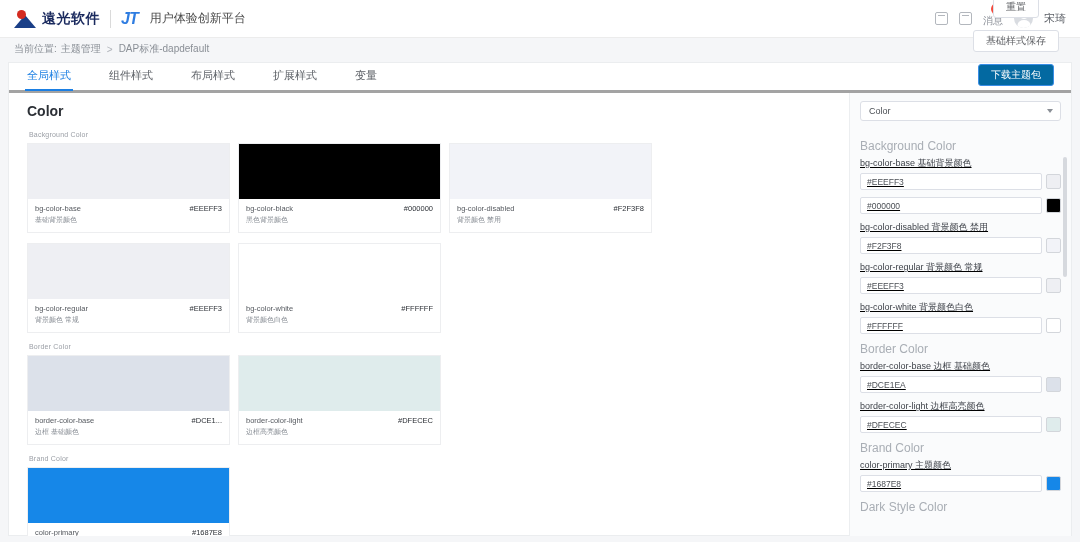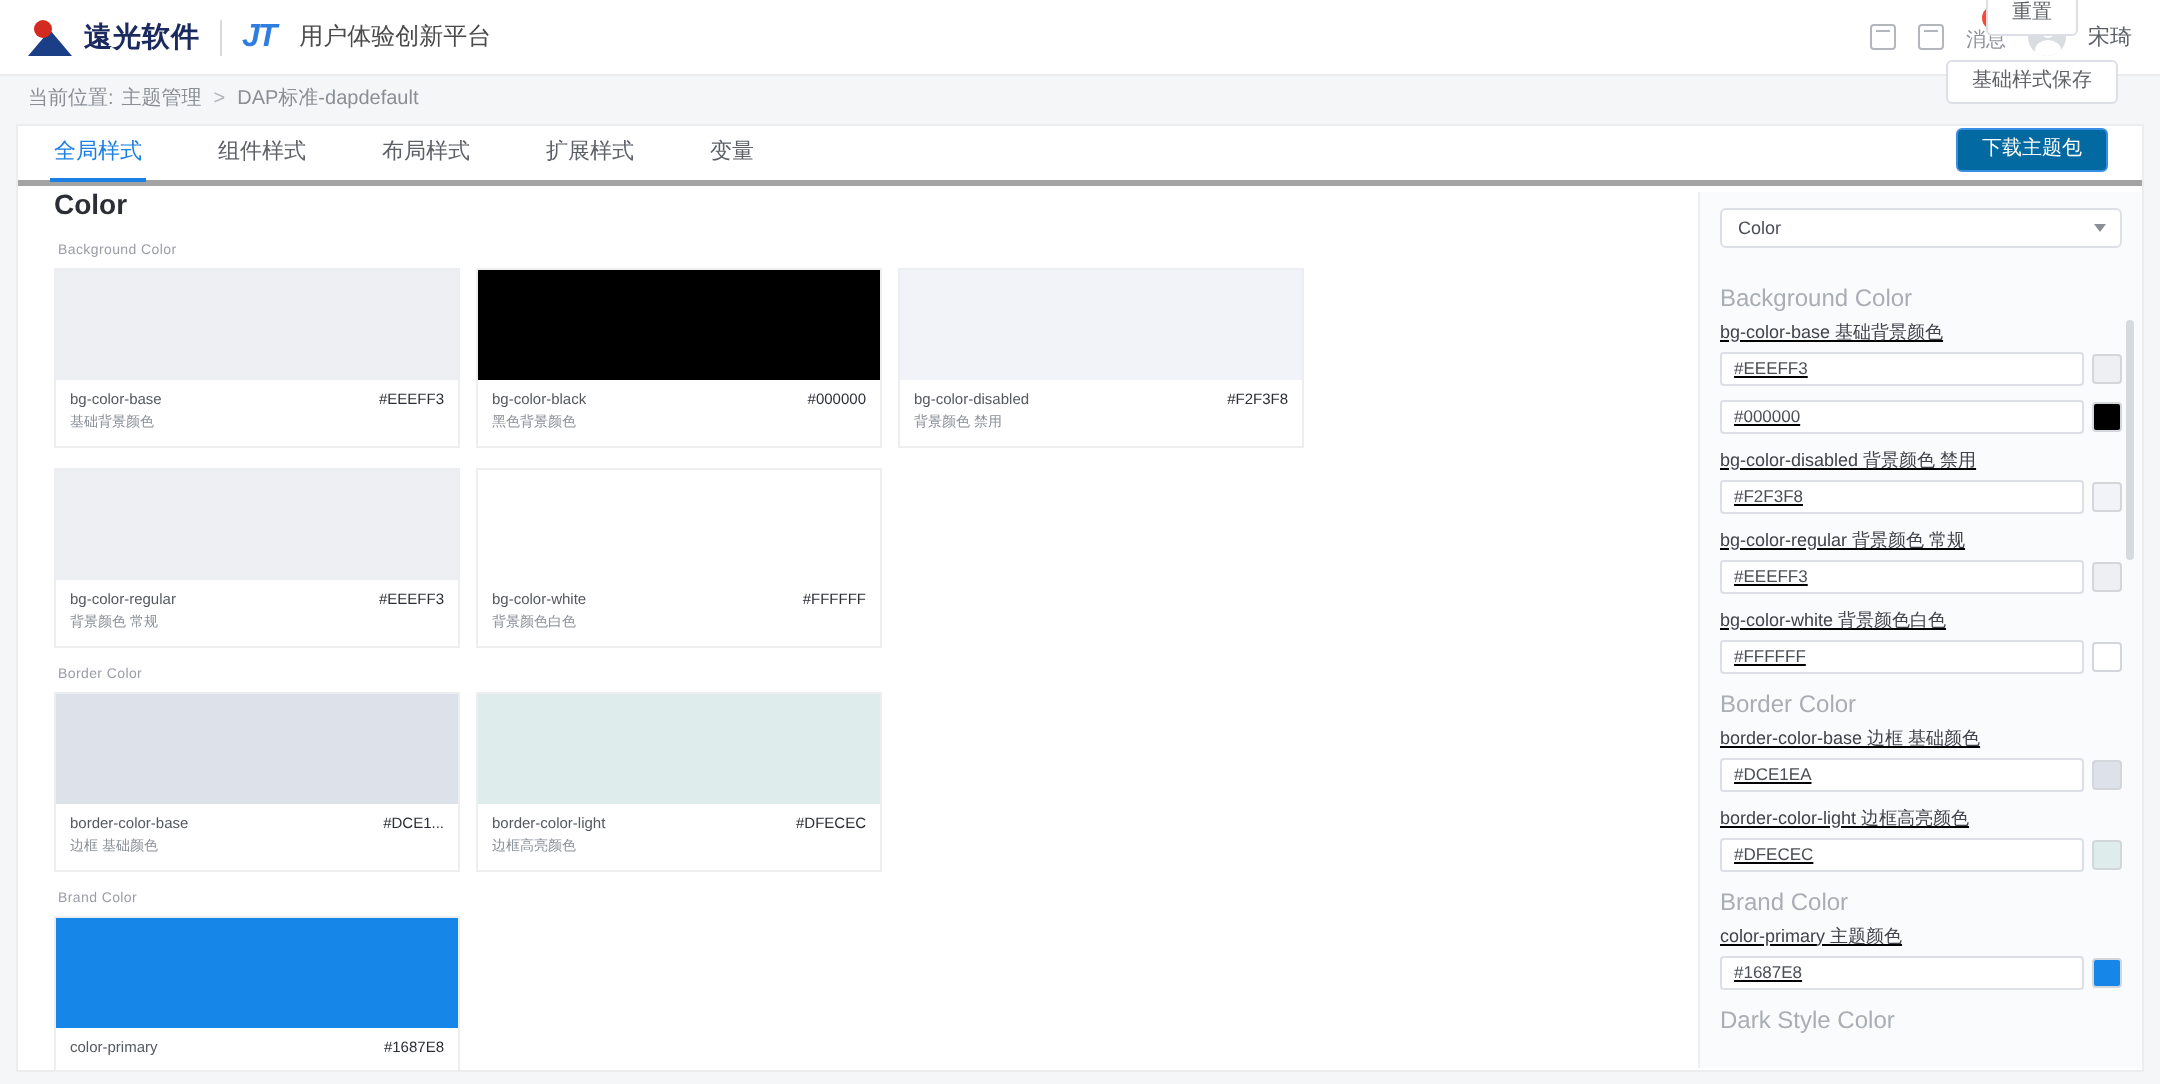--- a/index.html
+++ b/index.html
@@ -120,21 +120,21 @@
   .btn {
     font-size: 10px; padding: 4px 12px; border-radius: 3px;
     border: 1px solid #dcdfe6; background: #fff; color: #606266;
     cursor: pointer; line-height: 1.2; white-space: nowrap;
   }
   .btn.primary {
     background: #0369a1; border-color: #3a8ee6; color: #fff;
   }
 
   
-  .card-body { display: flex; height: 443px; align-items: center; }
+  .card-body { display: flex; height: 443px; }
   .left-pane {
     flex: 1; padding: 10px 14px 0 18px; overflow: hidden;
   }
   .section-title {
     font-size: 14px; color: #2b2f35; font-weight: bold; margin-bottom: 12px;
   }
   .group-label {
     font-size: 7px; color: #9a9ea5; margin: 0 0 5px 2px; letter-spacing: .2px;
   }
   .swatch-row { display: flex; gap: 8px; margin-bottom: 10px; }

